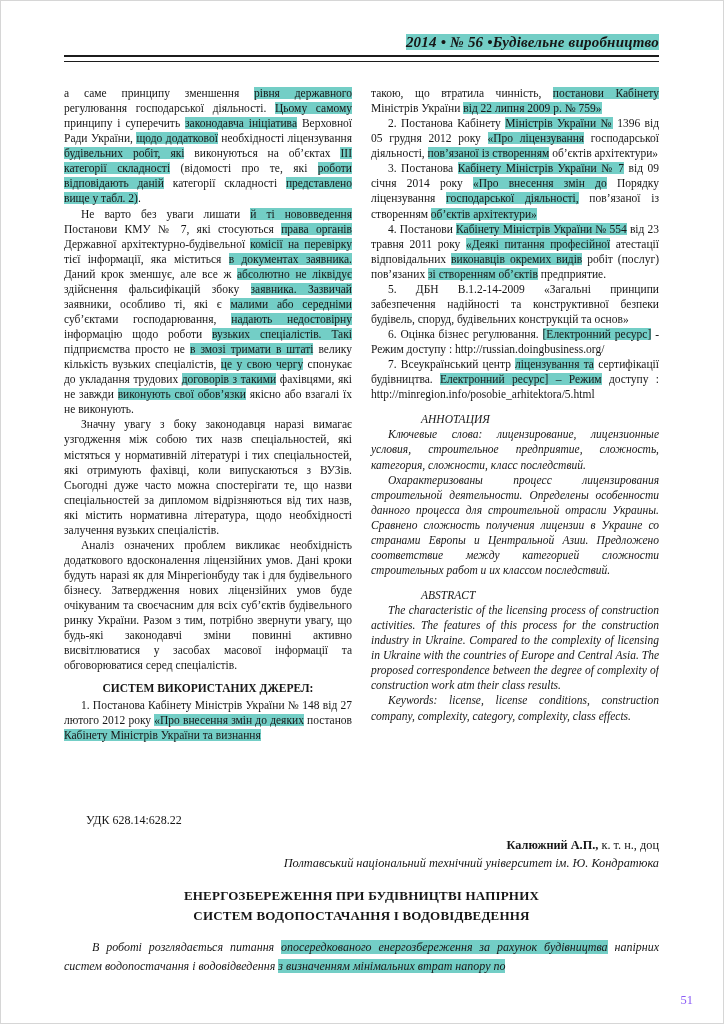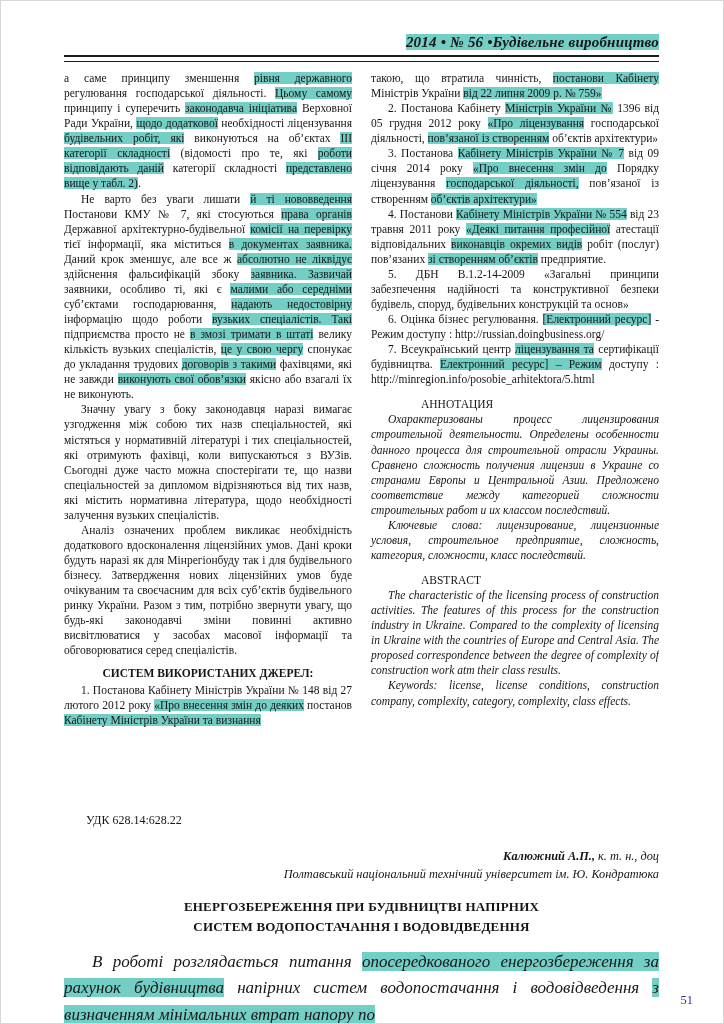--- a/index.html
+++ b/index.html
@@ -18,40 +18,40 @@
   }
   .rule{height:4px;border-top:2px solid #1c1c1c;border-bottom:1px solid #1c1c1c;}
 
   .columns{
     position:absolute;left:63px;right:64px;top:70px;
     display:flex;gap:19px;max-height:738px;overflow:hidden;
   }
   .col{width:289px;font-size:11.5px;line-height:1.31;text-align:justify;}
   .col p{margin:0;}
   .para{text-indent:17px;}
-  .para.first{text-indent:0;}
+  .para.first{text-indent:0;margin-top:15px;}
   .it{font-style:italic;}
   .sources-heading{font-weight:bold;text-align:center;margin:8px 0 1px !important;}
-  .block-heading{text-indent:50px;margin-top:10px !important;}
+  .block-heading{font-style:italic;text-indent:50px;margin-top:10px !important;}
   .hl{background:var(--hl);}
 
   .bottom{position:absolute;left:63px;right:64px;top:812px;}
   .udk{font-weight:normal;font-size:12px;margin-left:22px;}
-  .author{text-align:right;font-style:italic;font-size:12.3px;margin-top:21px;}
+  .author{text-align:right;font-size:12.3px;margin-top:10px;}
   .author .name{font-weight:bold;}
   .university{text-align:right;font-style:italic;font-size:12.3px;margin-top:3px;}
   .paper-title{
     text-align:center;font-weight:bold;font-size:13px;
     margin-top:15px;line-height:1.5;letter-spacing:.2px;
   }
   .paper-abstract{
-    font-style:italic;font-size:17px;text-align:justify;
+    font-style:italic;font-size:12px;text-align:justify;
     text-indent:28px;margin:13px 0 0;line-height:1.55;
   }
-  .page-number{position:absolute;right:30px;bottom:15px;font-size:12.5px;color:#4c1d95;}
+  .page-number{position:absolute;right:30px;bottom:15px;font-size:12.5px;color:#8b5cf6;}
 </style>
 </head>
 <body>
 
 <div class="page">
 
   <div class="header">
     <div class="journal-line"><span class="hl">2014 • № 56 •Будівельне виробництво</span></div>
     <div class="rule"></div>
   </div>
@@ -70,22 +70,22 @@
     <div class="col">
       <p class="para first"><span>такою, що втратила чинність, </span><span class="hl">постанови Кабінету</span><span> Міністрів України </span><span class="hl">від 22 липня 2009 р. № 759»</span></p>
       <p class="para"><span>2. Постанова Кабінету </span><span class="hl">Міністрів України №</span><span> 1396 від 05 грудня 2012 року </span><span class="hl">«Про ліцензування</span><span> господарської діяльності, </span><span class="hl">пов’язаної із створенням</span><span> об’єктів архітектури»</span></p>
       <p class="para"><span>3. Постанова </span><span class="hl">Кабінету Міністрів України № 7</span><span> від 09 січня 2014 року </span><span class="hl">«Про внесення змін до</span><span> Порядку ліцензування </span><span class="hl">господарської діяльності,</span><span> пов’язаної із створенням </span><span class="hl">об’єктів архітектури»</span></p>
       <p class="para"><span>4. Постанови </span><span class="hl">Кабінету Міністрів України № 554</span><span> від 23 травня 2011 року </span><span class="hl">«Деякі питання професійної</span><span> атестації відповідальних </span><span class="hl">виконавців окремих видів</span><span> робіт (послуг) пов’язаних </span><span class="hl">зі створенням об’єктів</span><span> предприятие.</span></p>
       <p class="para"><span>5. ДБН В.1.2-14-2009 «Загальні принципи забезпечення надійності та конструктивної безпеки будівель, споруд, будівельних конструкцій та основ»</span></p>
       <p class="para"><span>6. Оцінка бізнес регулювання. </span><span class="hl">[Електронний ресурс]</span><span> - Режим доступу : http://russian.doingbusiness.org/</span></p>
       <p class="para"><span>7. Всеукраїнський центр </span><span class="hl">ліцензування та</span><span> сертифікації будівництва. </span><span class="hl">Електронний ресурс] – Режим</span><span> доступу : http://minregion.info/posobie_arhitektora/5.html</span></p>
 
       <p class="block-heading">АННОТАЦИЯ</p>
+      <p class="para it"><span>Ключевые слова: лицензирование, лицензионные условия, строительное предприятие, сложность, категория, сложности, класс последствий.</span></p>
       <p class="para it"><span>Охарактеризованы процесс лицензирования строительной деятельности. Определены особенности данного процесса для строительной отрасли Украины. Сравнено сложность получения лицензии в Украине со странами Европы и Центральной Азии. Предложено соответствие между категорией сложности строительных работ и их классом последствий.</span></p>
-      <p class="para it"><span>Ключевые слова: лицензирование, лицензионные условия, строительное предприятие, сложность, категория, сложности, класс последствий.</span></p>
 
       <p class="block-heading">ABSTRACT</p>
       <p class="para it"><span>The characteristic of the licensing process of construction activities. The features of this process for the construction industry in Ukraine. Compared to the complexity of licensing in Ukraine with the countries of Europe and Central Asia. The proposed correspondence between the degree of complexity of construction work atm their class results.</span></p>
       <p class="para it"><span>Keywords: license, license conditions, construction company, complexity, category, complexity, class effects.</span></p>
     </div>
 
   </div>
 
   <div class="bottom">
     <div class="udk">УДК 628.14:628.22</div>

